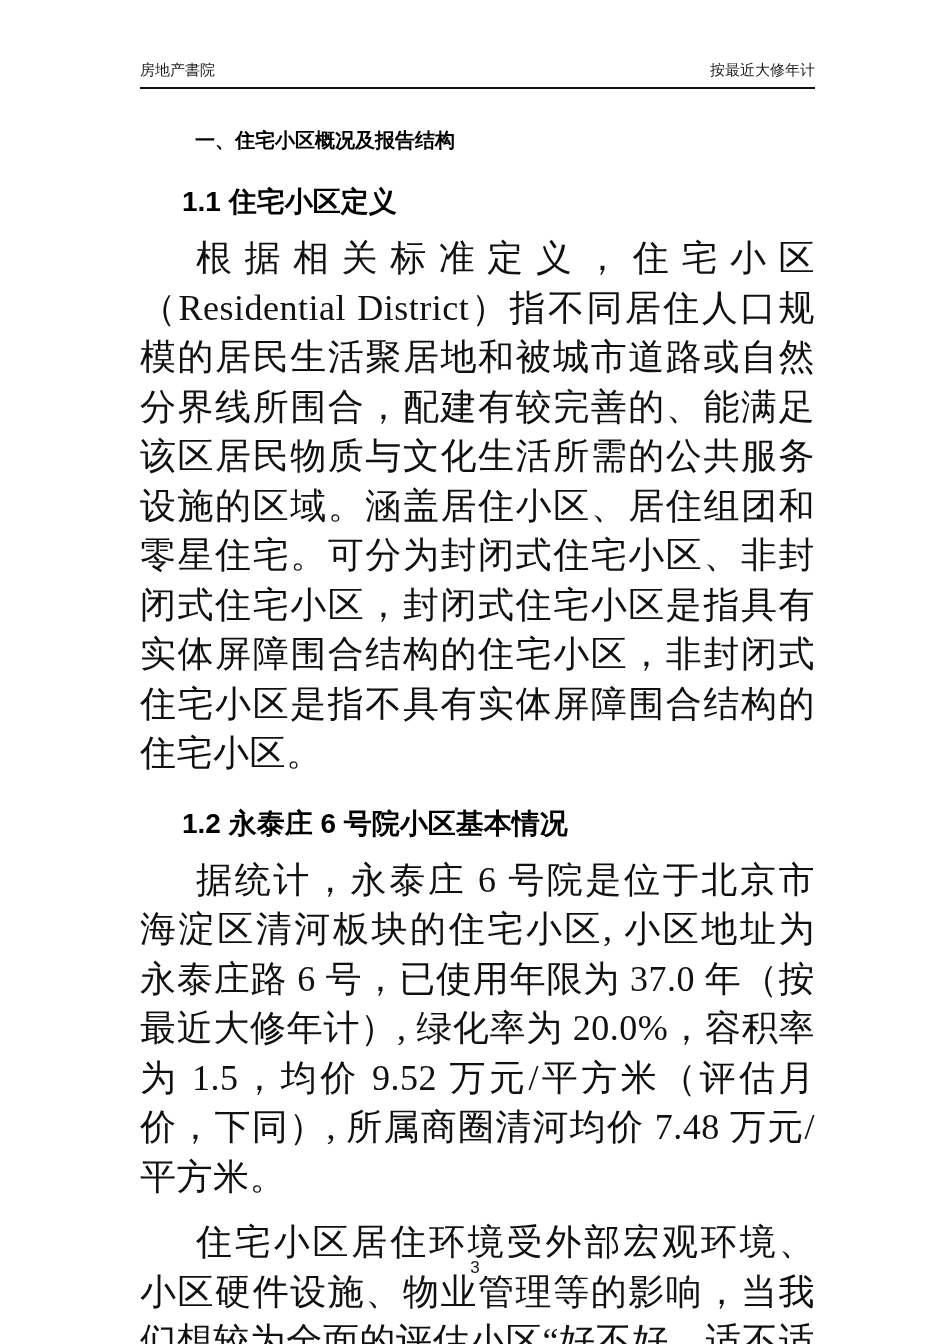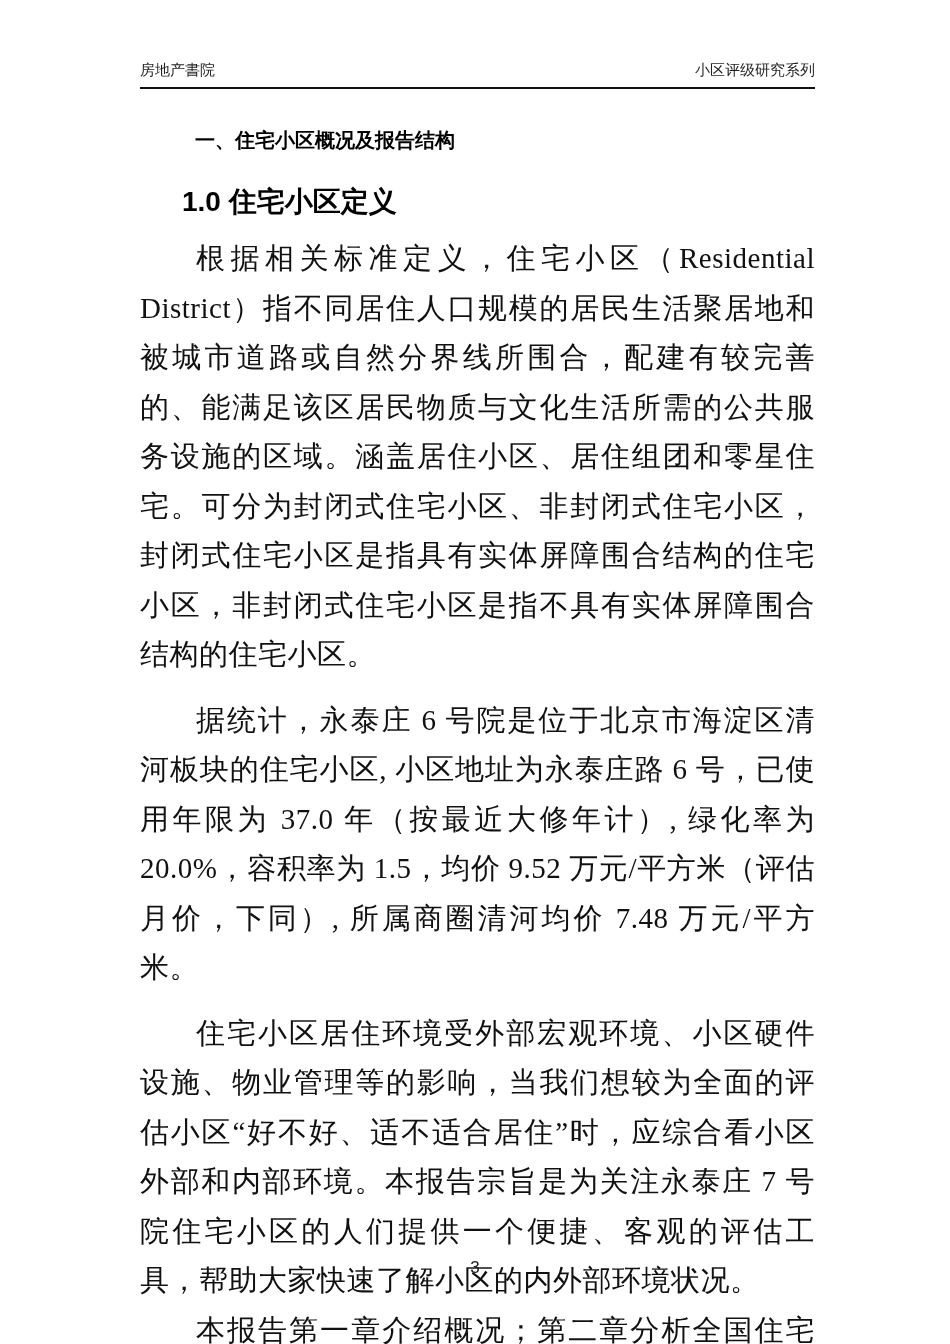--- a/index.html
+++ b/index.html
@@ -40,21 +40,21 @@
     margin-top: 29px;
     padding-left: 42px;
     font-family: "Liberation Sans", "DejaVu Sans", sans-serif;
     font-weight: 700;
     font-size: 28px;
     line-height: 32px;
     color: #000000;
   }
   .body-paragraph {
     margin-top: 16px;
-    font-size: 29px;
+    font-size: 36px;
     line-height: 49.5px;
     text-align: justify;
     text-indent: 56px;
     color: #111111;
     letter-spacing: 0.5px;
   }
   .body-paragraph.followup { margin-top: 0; }
   .page-footer {
     position: absolute;
     left: 0; right: 0;
@@ -65,29 +65,30 @@
     color: #1a1a1a;
   }
 </style>
 </head>
 <body>
 
 <div class="page">
 
   <header class="page-header">
     <span>房地产書院</span>
-    <span>小区评级研究系列</span>
+    <span>按最近大修年计</span>
   </header>
 
   <main>
     <h1 class="chapter-title">一、住宅小区概况及报告结构</h1>
 
-    <h2 class="section-title">1.0 住宅小区定义</h2>
+    <h2 class="section-title">1.1 住宅小区定义</h2>
     <p class="body-paragraph">根据相关标准定义，住宅小区（Residential District）指不同居住人口规模的居民生活聚居地和被城市道路或自然分界线所围合，配建有较完善的、能满足该区居民物质与文化生活所需的公共服务设施的区域。涵盖居住小区、居住组团和零星住宅。可分为封闭式住宅小区、非封闭式住宅小区，封闭式住宅小区是指具有实体屏障围合结构的住宅小区，非封闭式住宅小区是指不具有实体屏障围合结构的住宅小区。</p>
 
+    <h2 class="section-title">1.2 永泰庄 6 号院小区基本情况</h2>
     <p class="body-paragraph">据统计，永泰庄 6 号院是位于北京市海淀区清河板块的住宅小区, 小区地址为永泰庄路 6 号，已使用年限为 37.0 年（按最近大修年计）, 绿化率为 20.0%，容积率为 1.5，均价 9.52 万元/平方米（评估月价，下同）, 所属商圈清河均价 7.48 万元/平方米。</p>
 
     <p class="body-paragraph">住宅小区居住环境受外部宏观环境、小区硬件设施、物业管理等的影响，当我们想较为全面的评估小区“好不好、适不适合居住”时，应综合看小区外部和内部环境。本报告宗旨是为关注永泰庄 7 号院住宅小区的人们提供一个便捷、客观的评估工具，帮助大家快速了解小区的内外部环境状况。</p>
     <p class="body-paragraph followup">本报告第一章介绍概况；第二章分析全国住宅小区发展整体环</p>
   </main>
 
   <footer class="page-footer">
     <span>3</span>
   </footer>
 

